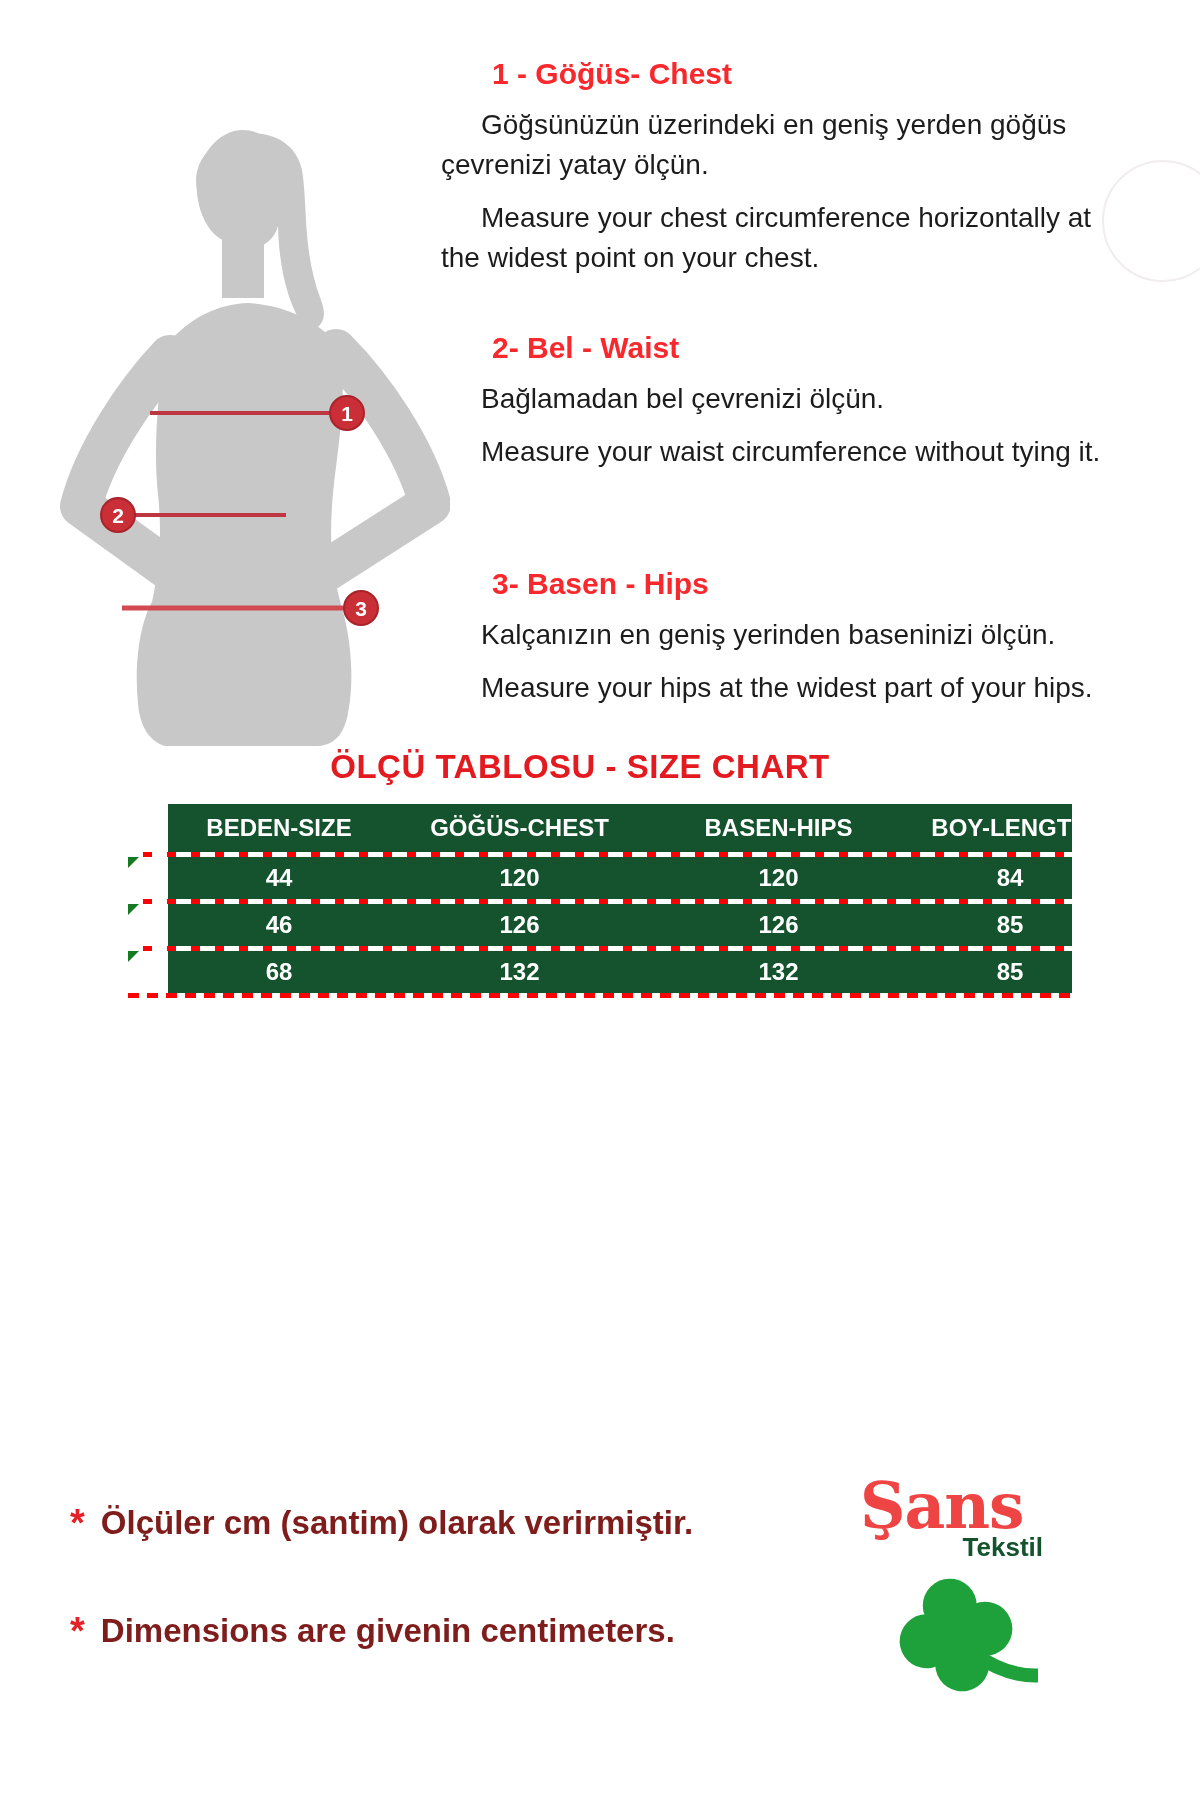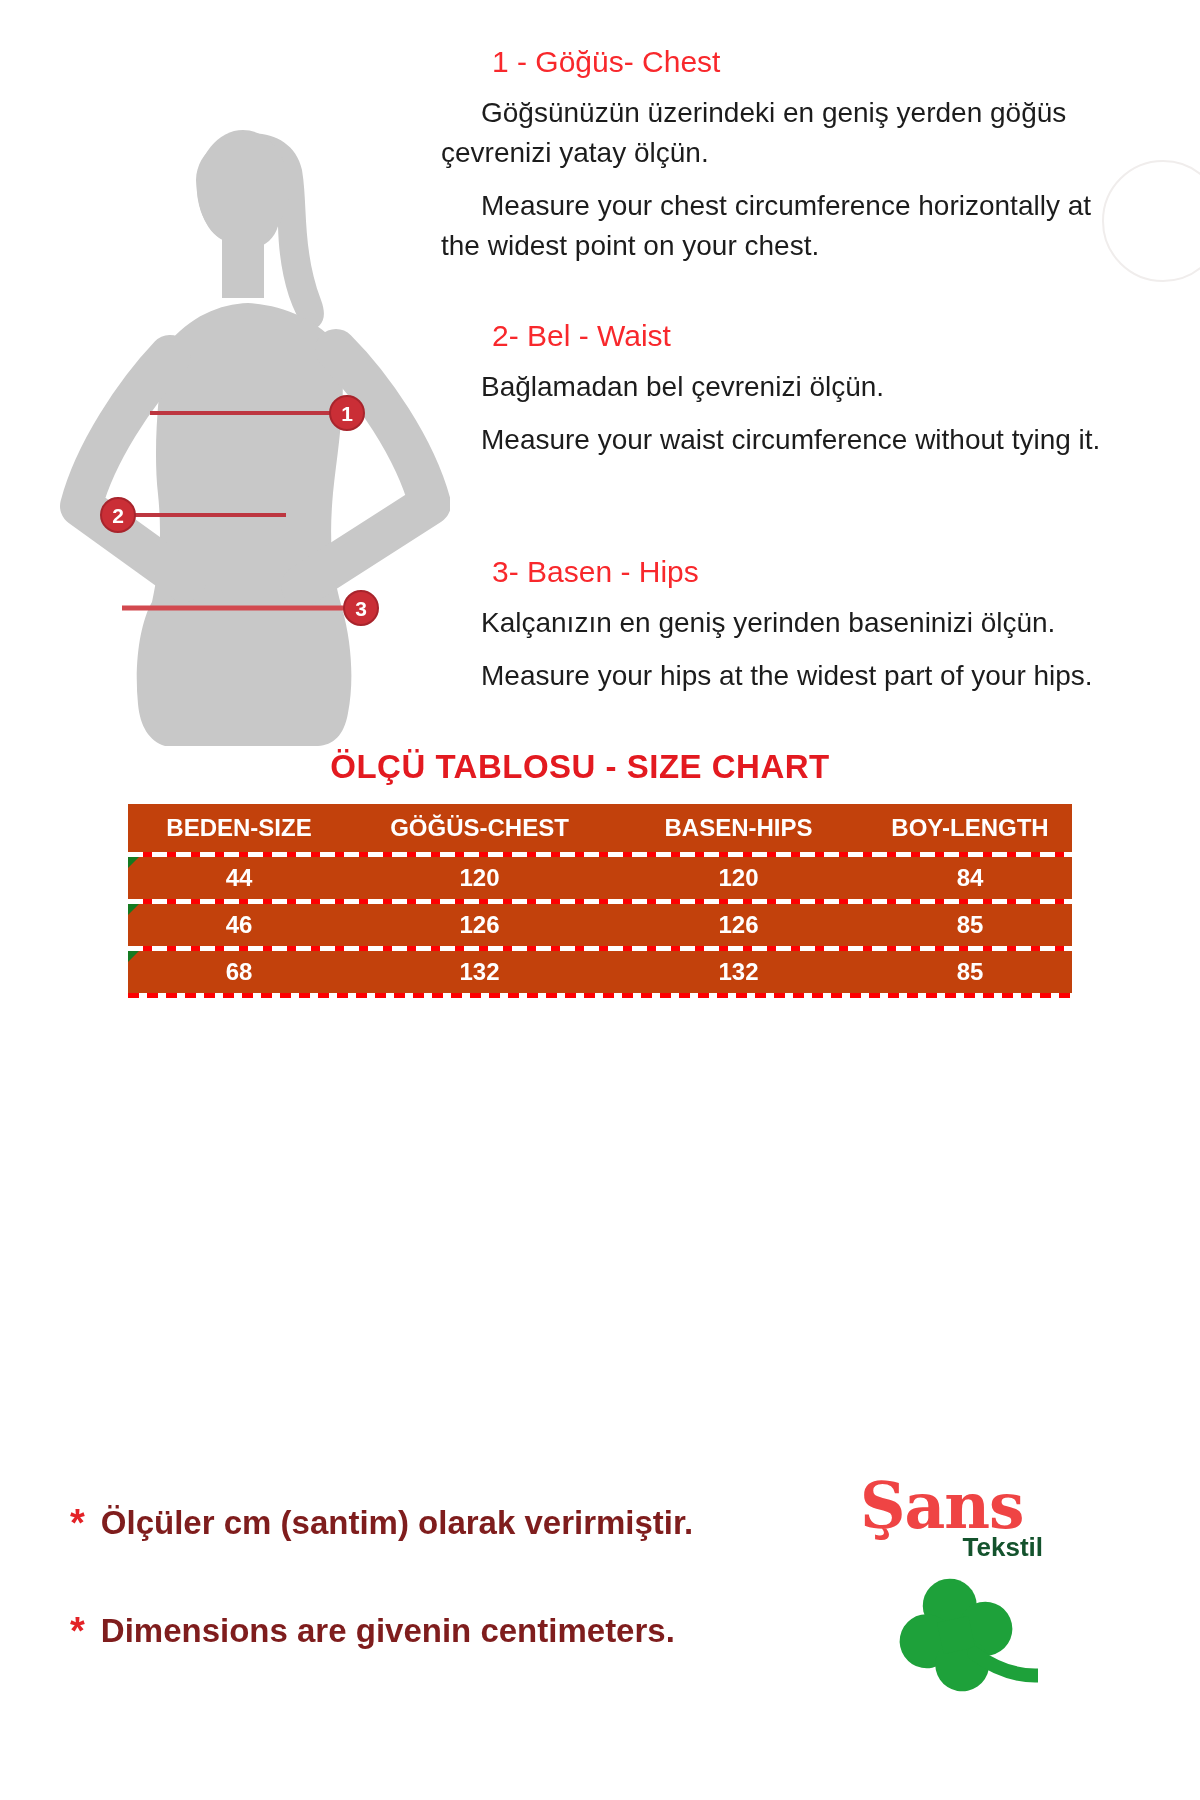--- a/index.html
+++ b/index.html
@@ -13,37 +13,37 @@
     border:2px solid #f0edec;border-radius:50%;
   }
   
   .figure-wrap{position:absolute;left:50px;top:108px;width:400px;height:645px;}
   
   .section{position:absolute;left:428px;width:716px;}
   .sec-1{top:44px;}
   .sec-2{top:318px;}
   .sec-3{top:554px;}
   .sec-heading{
-    color:#f8282c;font-size:30px;line-height:36px;font-weight:400;
-    padding-left:64px;margin:0 0 8px 0;
+    color:#f8282c;font-size:30px;line-height:36px;font-weight:700;
+    padding-left:64px;margin:12px 0 8px 0;
   }
   .sec-p{
     color:#1c1c1c;font-size:28px;line-height:40px;margin:13px;
     text-indent:40px;font-weight:400;
   }
   
   .chart-title{
     position:absolute;left:140px;top:748px;width:880px;text-align:center;
     color:#e31a20;font-size:33px;font-weight:bold;letter-spacing:0.5px;
   }
   
   .size-table{position:absolute;left:128px;top:804px;width:944px;}
   .t-row{
     display:grid;grid-template-columns:222px 259px 259px 204px;
-    background:#c2410c;align-items:center;
+    background:#14532d;align-items:center;margin-left:40px;
   }
   .t-head{height:48px;}
   .t-head .t-cell{color:#ffffff;font-weight:bold;font-size:24px;text-align:center;}
   .t-data{height:42px;}
   .t-data .t-cell{color:#ffffff;font-weight:bold;font-size:24px;text-align:center;}
   .t-sep{
     height:5px;
     background:repeating-linear-gradient(to right,#ffffff 0 15px,#fd0002 15px 24px);
   }
   .t-bottom{

